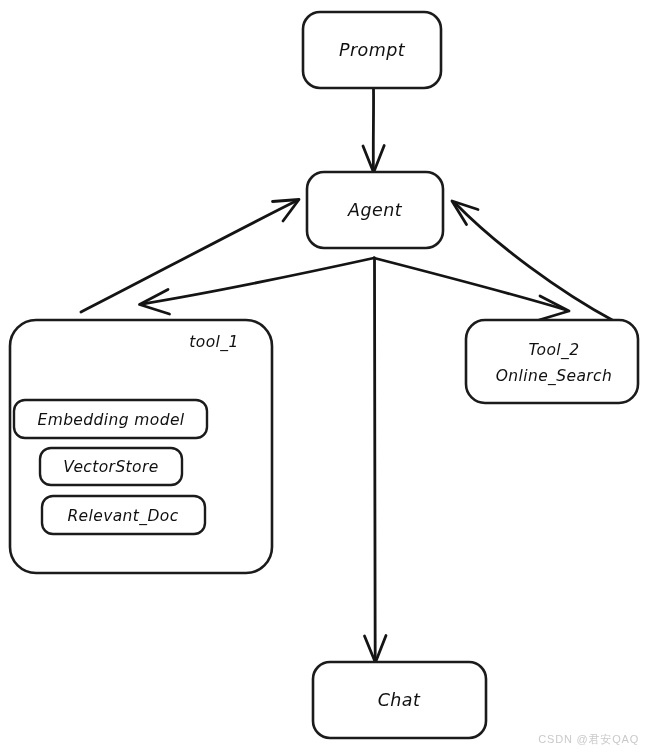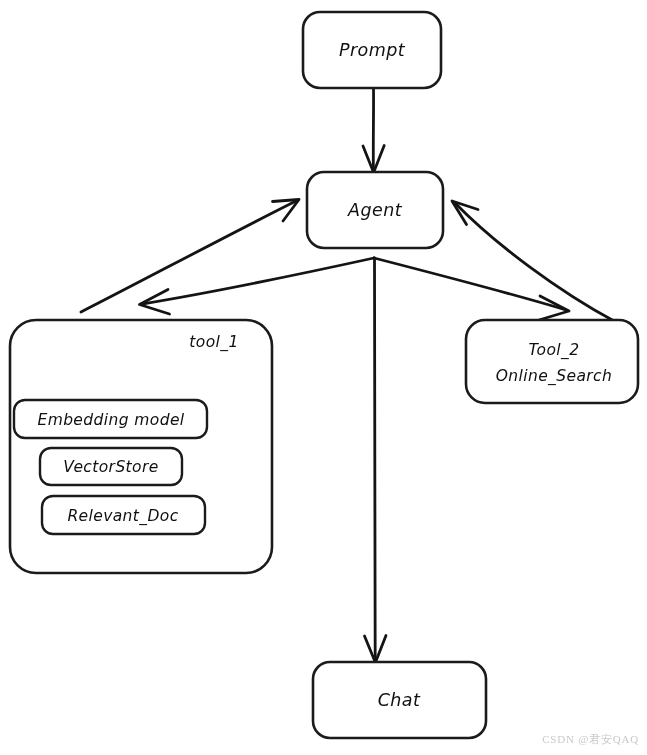--- a/index.html
+++ b/index.html
@@ -64,21 +64,21 @@
     stroke: #141414;
     stroke-width: 2.8;
     stroke-linecap: round;
     stroke-linejoin: round;
     fill: none;
   }
   .watermark {
     position: absolute;
     right: 8px;
     bottom: 8px;
-    font-family: Liberation Serif, serif;
+    font-family: Liberation Sans, sans-serif;
     font-size: 11px;
     color: #c9c9c9;
     letter-spacing: 0.8px;
     white-space: nowrap;
     user-select: none;
   }
 </style>
 </head>
 <body>
 

